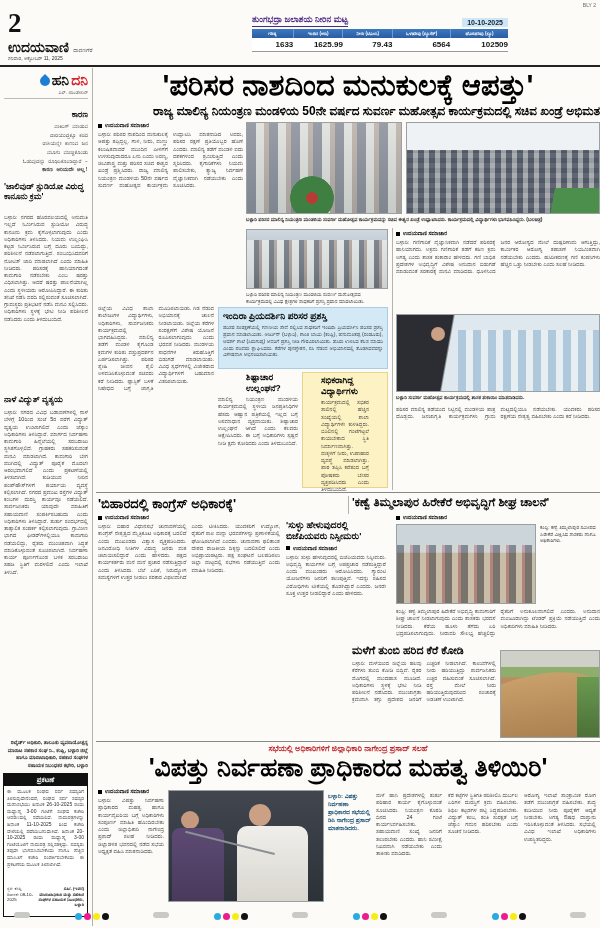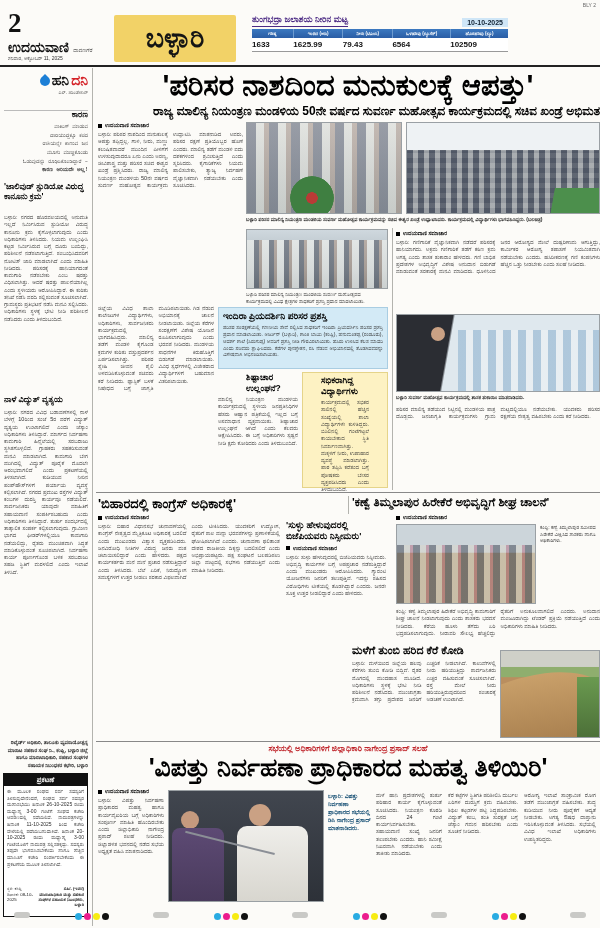--- a/index.html
+++ b/index.html
@@ -25,50 +25,47 @@
 
   <div class="t" style="right:4px;top:2px;font-size:5px;color:#666;">BLY 2</div>
 
   <div class="t" style="left:8px;top:10px;font-size:27px;font-weight:bold;font-family:'Liberation Serif',serif;color:#111;line-height:1;">2</div>
   <div class="t" style="left:8px;top:38px;white-space:nowrap;">
     <span style="font-size:14px;font-weight:bold;color:#111;">ಉದಯವಾಣಿ</span>
     <span style="font-size:5.5px;color:#333;">ದಾವಣಗೆರೆ</span>
   </div>
   <div class="t" style="left:8px;top:55px;font-size:5px;color:#333;">ಶನಿವಾರ, ಅಕ್ಟೋಬರ್ 11, 2025</div>
 
-  <div class="t" style="left:114px;top:15px;width:122px;height:47px;background:#f2d267;border-radius:2px;display:flex;align-items:center;justify-content:center;">
-    <span style="font-size:27px;font-weight:bold;color:#151515;">ಬಳ್ಳಾರಿ</span>
-  </div>
 
   <div class="t" style="left:252px;top:14px;width:256px;height:49px;">
     <div style="display:flex;align-items:flex-end;justify-content:space-between;">
       <span style="font-size:8.5px;font-weight:bold;color:#4b2a84;border-bottom:1px solid #4b2a84;padding-bottom:1px;">ತುಂಗಭದ್ರಾ ಜಲಾಶಯ ನೀರಿನ ಮಟ್ಟ</span>
       <span style="font-size:7px;font-weight:bold;color:#123;background:#cfe6f7;padding:1px 5px;">10-10-2025</span>
     </div>
     <div style="display:flex;margin-top:2px;background:linear-gradient(#3c79c0,#2a5da5);color:#fff;text-align:center;font-size:4.6px;font-weight:bold;">
       <span style="flex:1;padding:2px 0;border-right:1px solid #6d9bd0;">ಗರಿಷ್ಠ</span>
       <span style="flex:1.2;padding:2px 0;border-right:1px solid #6d9bd0;">ಇಂದಿನ (ಅಡಿ)</span>
       <span style="flex:1.2;padding:2px 0;border-right:1px solid #6d9bd0;">ನೀರು (ಟಿಎಂಸಿ)</span>
       <span style="flex:1.4;padding:2px 0;border-right:1px solid #6d9bd0;">ಒಳಹರಿವು (ಕ್ಯೂಸೆಕ್)</span>
       <span style="flex:1.4;padding:2px 0;">ಹೊರಹರಿವು (ಕ್ಯೂ)</span>
     </div>
-    <div style="display:flex;text-align:left;font-size:8px;font-weight:bold;color:#111;background:#fff;border-bottom:1px solid #999;">
+    <div style="display:flex;text-align:right;font-size:8px;font-weight:bold;color:#111;background:#fff;border-bottom:1px solid #999;">
       <span style="flex:1;padding:2px 0;">1633</span>
       <span style="flex:1.2;padding:2px 0;">1625.99</span>
       <span style="flex:1.2;padding:2px 0;">79.43</span>
       <span style="flex:1.4;padding:2px 0;">6564</span>
       <span style="flex:1.4;padding:2px 0;">102509</span>
     </div>
   </div>
 
   <div class="hrule" style="left:0;top:65px;width:600px;height:2px;background:#222;"></div>
 
   <div class="t" style="left:0;top:68px;width:92px;height:858px;border-right:1px solid #b3b3ae;">
 
-    <div class="t" style="left:4px;top:4px;width:84px;border-bottom:1px solid #bbb;padding-bottom:15px;">
+    <div class="t" style="left:4px;top:4px;width:84px;border-bottom:1px solid #bbb;padding-bottom:3px;">
       <div style="display:flex;align-items:center;justify-content:flex-end;gap:2px;">
         <span style="width:10px;height:10px;background:#1c7fd6;border-radius:0 50% 50% 50%;transform:rotate(45deg);display:inline-block;"></span>
         <span style="font-size:14px;font-weight:bold;color:#111;">ಹನಿ</span>
         <span style="font-size:14px;font-weight:bold;color:#d42127;">ದನಿ</span>
       </div>
       <div class="rt" style="font-size:4.8px;color:#333;margin-top:1px;">ಎಸ್. ಹುಂಡೇಕಾರ್</div>
     </div>
 
     <div class="t rt" style="left:4px;top:42px;width:84px;font-family:Liberation Mono, monospace;">
       <div style="font-size:8px;font-weight:bold;color:#111;margin-bottom:3px;">ಕಾರಣ</div>

